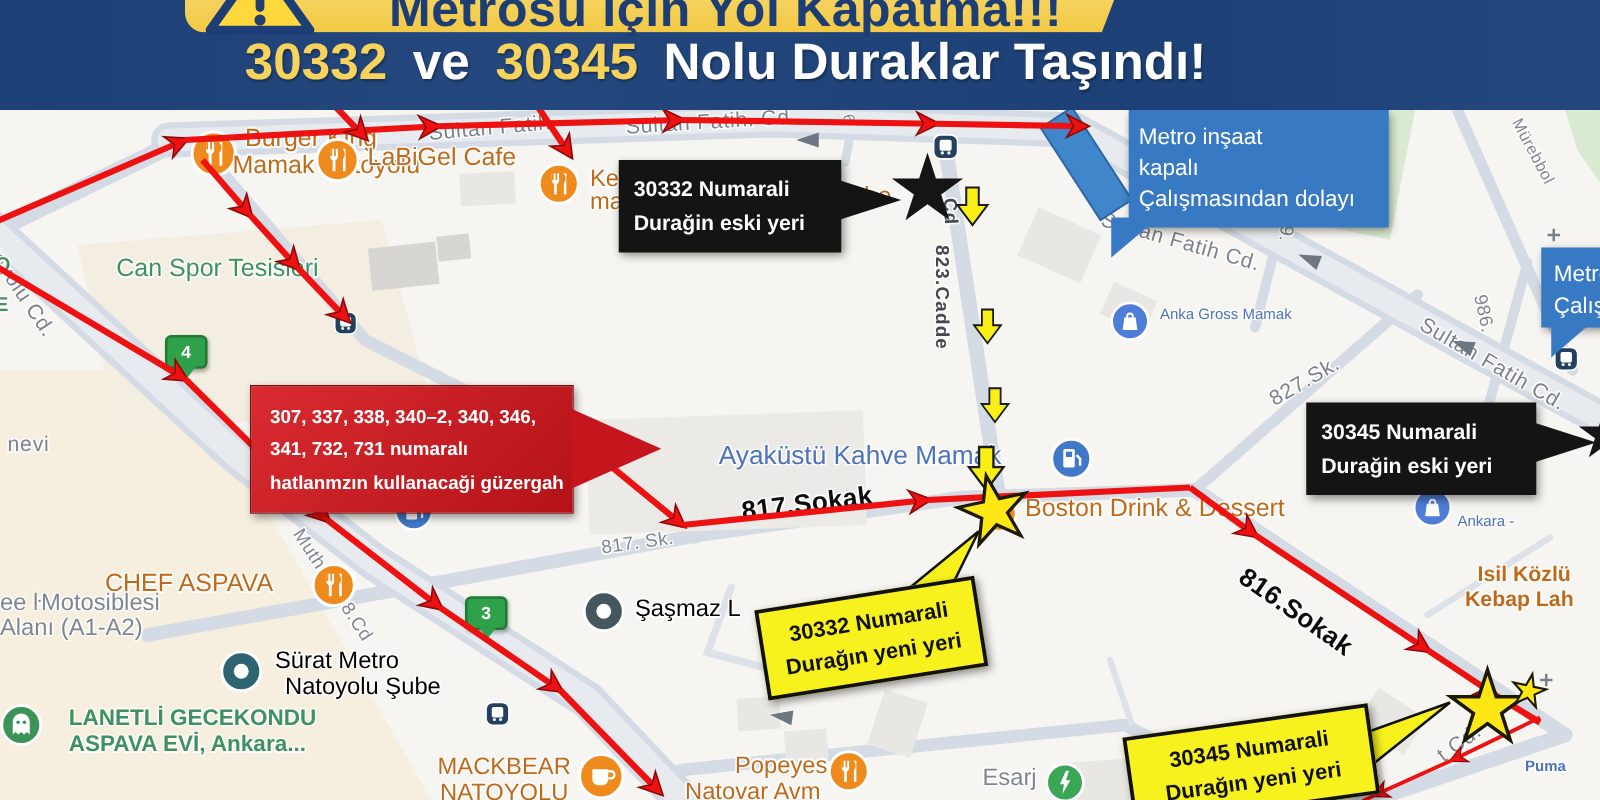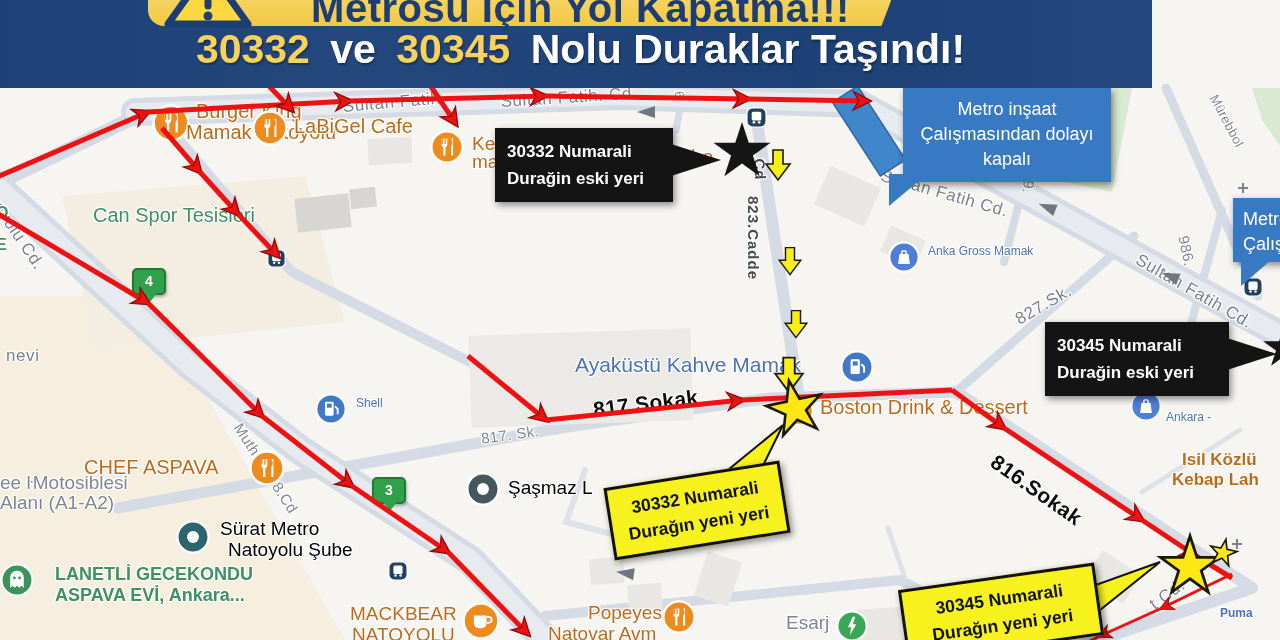--- a/index.html
+++ b/index.html
@@ -2,21 +2,21 @@
 <html><head>
 <meta charset="utf-8">
 <style>
   html,body{margin:0;padding:0;background:#444;}
   #stage{position:relative;width:1280px;height:640px;overflow:hidden;background:#f7f5f1;
          font-family:"Liberation Sans",sans-serif;}
   svg{display:block;}
   .layer{position:absolute;left:0;top:0;width:1280px;height:640px;pointer-events:none;}
 
   
-  #header{position:absolute;left:0;top:0;width:1152px;height:88px;z-index:10;overflow:hidden;
+  #header{position:absolute;left:0;top:0;width:1280px;height:88px;z-index:10;overflow:hidden;
           background:linear-gradient(90deg,#1d4076,#24487e 30%,#1d4076 70%,#24487e);}
   #ribbon{position:absolute;left:148px;top:-44px;width:760px;height:70px;
           background:linear-gradient(#fbe28a,#f2c944);border-radius:16px;
           clip-path:polygon(0 0,100% 0,96.5% 100%,0 100%);}
   #warn{position:absolute;left:158px;top:-38px;}
   #banner-title{position:absolute;left:258px;top:-14px;width:645px;text-align:center;
           font-size:40px;font-weight:bold;color:#1c3e74;letter-spacing:.5px;white-space:nowrap;}
   #subtitle{position:absolute;left:5px;top:26px;width:1160px;text-align:center;
           font-size:41px;font-weight:bold;color:#fff;white-space:nowrap;
           text-shadow:1px 2px 2px rgba(0,0,0,.35);}
@@ -46,21 +46,21 @@
        border-right:7px solid transparent;border-top:9px solid #2fa14b;}
 
   
   .callout{position:absolute;z-index:5;box-shadow:2px 3px 7px rgba(0,0,0,.45);}
   .blackbox{background:#141414;color:#fff;font-size:17px;font-weight:600;line-height:1.6;
             padding:10px 12px;}
   .blackbox::after{content:"";position:absolute;right:-48px;top:16px;
             border-top:16px solid transparent;border-bottom:16px solid transparent;
             border-left:50px solid #141414;}
   .bluebox{background:#3879c3;color:#fff;font-size:18px;font-weight:500;line-height:1.4;
-            text-align:center;padding:9px 8px;}
+            text-align:left;padding:9px 8px;}
   #closure-box::after{content:"";position:absolute;left:-14px;bottom:-24px;
             border-right:38px solid transparent;border-top:32px solid #3879c3;}
   #closure-box2{text-align:left;padding-left:10px;}
   #closure-box2::after{content:"";position:absolute;left:8px;bottom:-24px;
             border-right:30px solid transparent;border-top:26px solid #3879c3;}
   .redbox{background:linear-gradient(135deg,#d92b31,#b41218);border:1px solid #7e0a0e;color:#fff;
             font-size:15px;font-weight:700;line-height:1.75;padding:12px 0 10px 15px;}
   .redbox::after{content:"";position:absolute;right:-71px;top:18px;
             border-top:32px solid transparent;border-bottom:32px solid transparent;
             border-left:72px solid #c4161c;}
@@ -419,29 +419,34 @@
     <div>Durağin eski yeri</div>
   </div>
 
   <div class="callout blackbox" style="left:1045px;top:322px;width:160px">
     <div>30345 Numarali</div>
     <div>Durağin eski yeri</div>
   </div>
 
   <div class="callout bluebox" id="closure-box" style="left:903px;top:88px;width:192px">
     <div>Metro inşaat</div>
+    <div>kapalı</div>
     <div>Çalışmasından dolayı</div>
-    <div>kapalı</div>
   </div>
 
   <div class="callout bluebox" id="closure-box2" style="left:1233px;top:198px;width:110px;height:46px">
     <div>Metro</div>
     <div>Çalışı</div>
   </div>
 
+  <div class="callout redbox" style="left:200px;top:308px;width:242px">
+    <div>307, 337, 338, 340–2, 340, 346,</div>
+    <div>341, 732, 731 numaralı</div>
+    <div>hatlanmzın kullanacaği güzergah</div>
+  </div>
 
   <div class="callout yellowbox" style="left:608px;top:474px;width:152px;transform:rotate(-9deg)">
     <div>30332 Numarali</div>
     <div>Durağın yeni yeri</div>
   </div>
 
   <div class="callout yellowbox" style="left:902px;top:576px;width:172px;transform:rotate(-8deg)">
     <div>30345 Numarali</div>
     <div>Durağın yeni yeri</div>
   </div>

